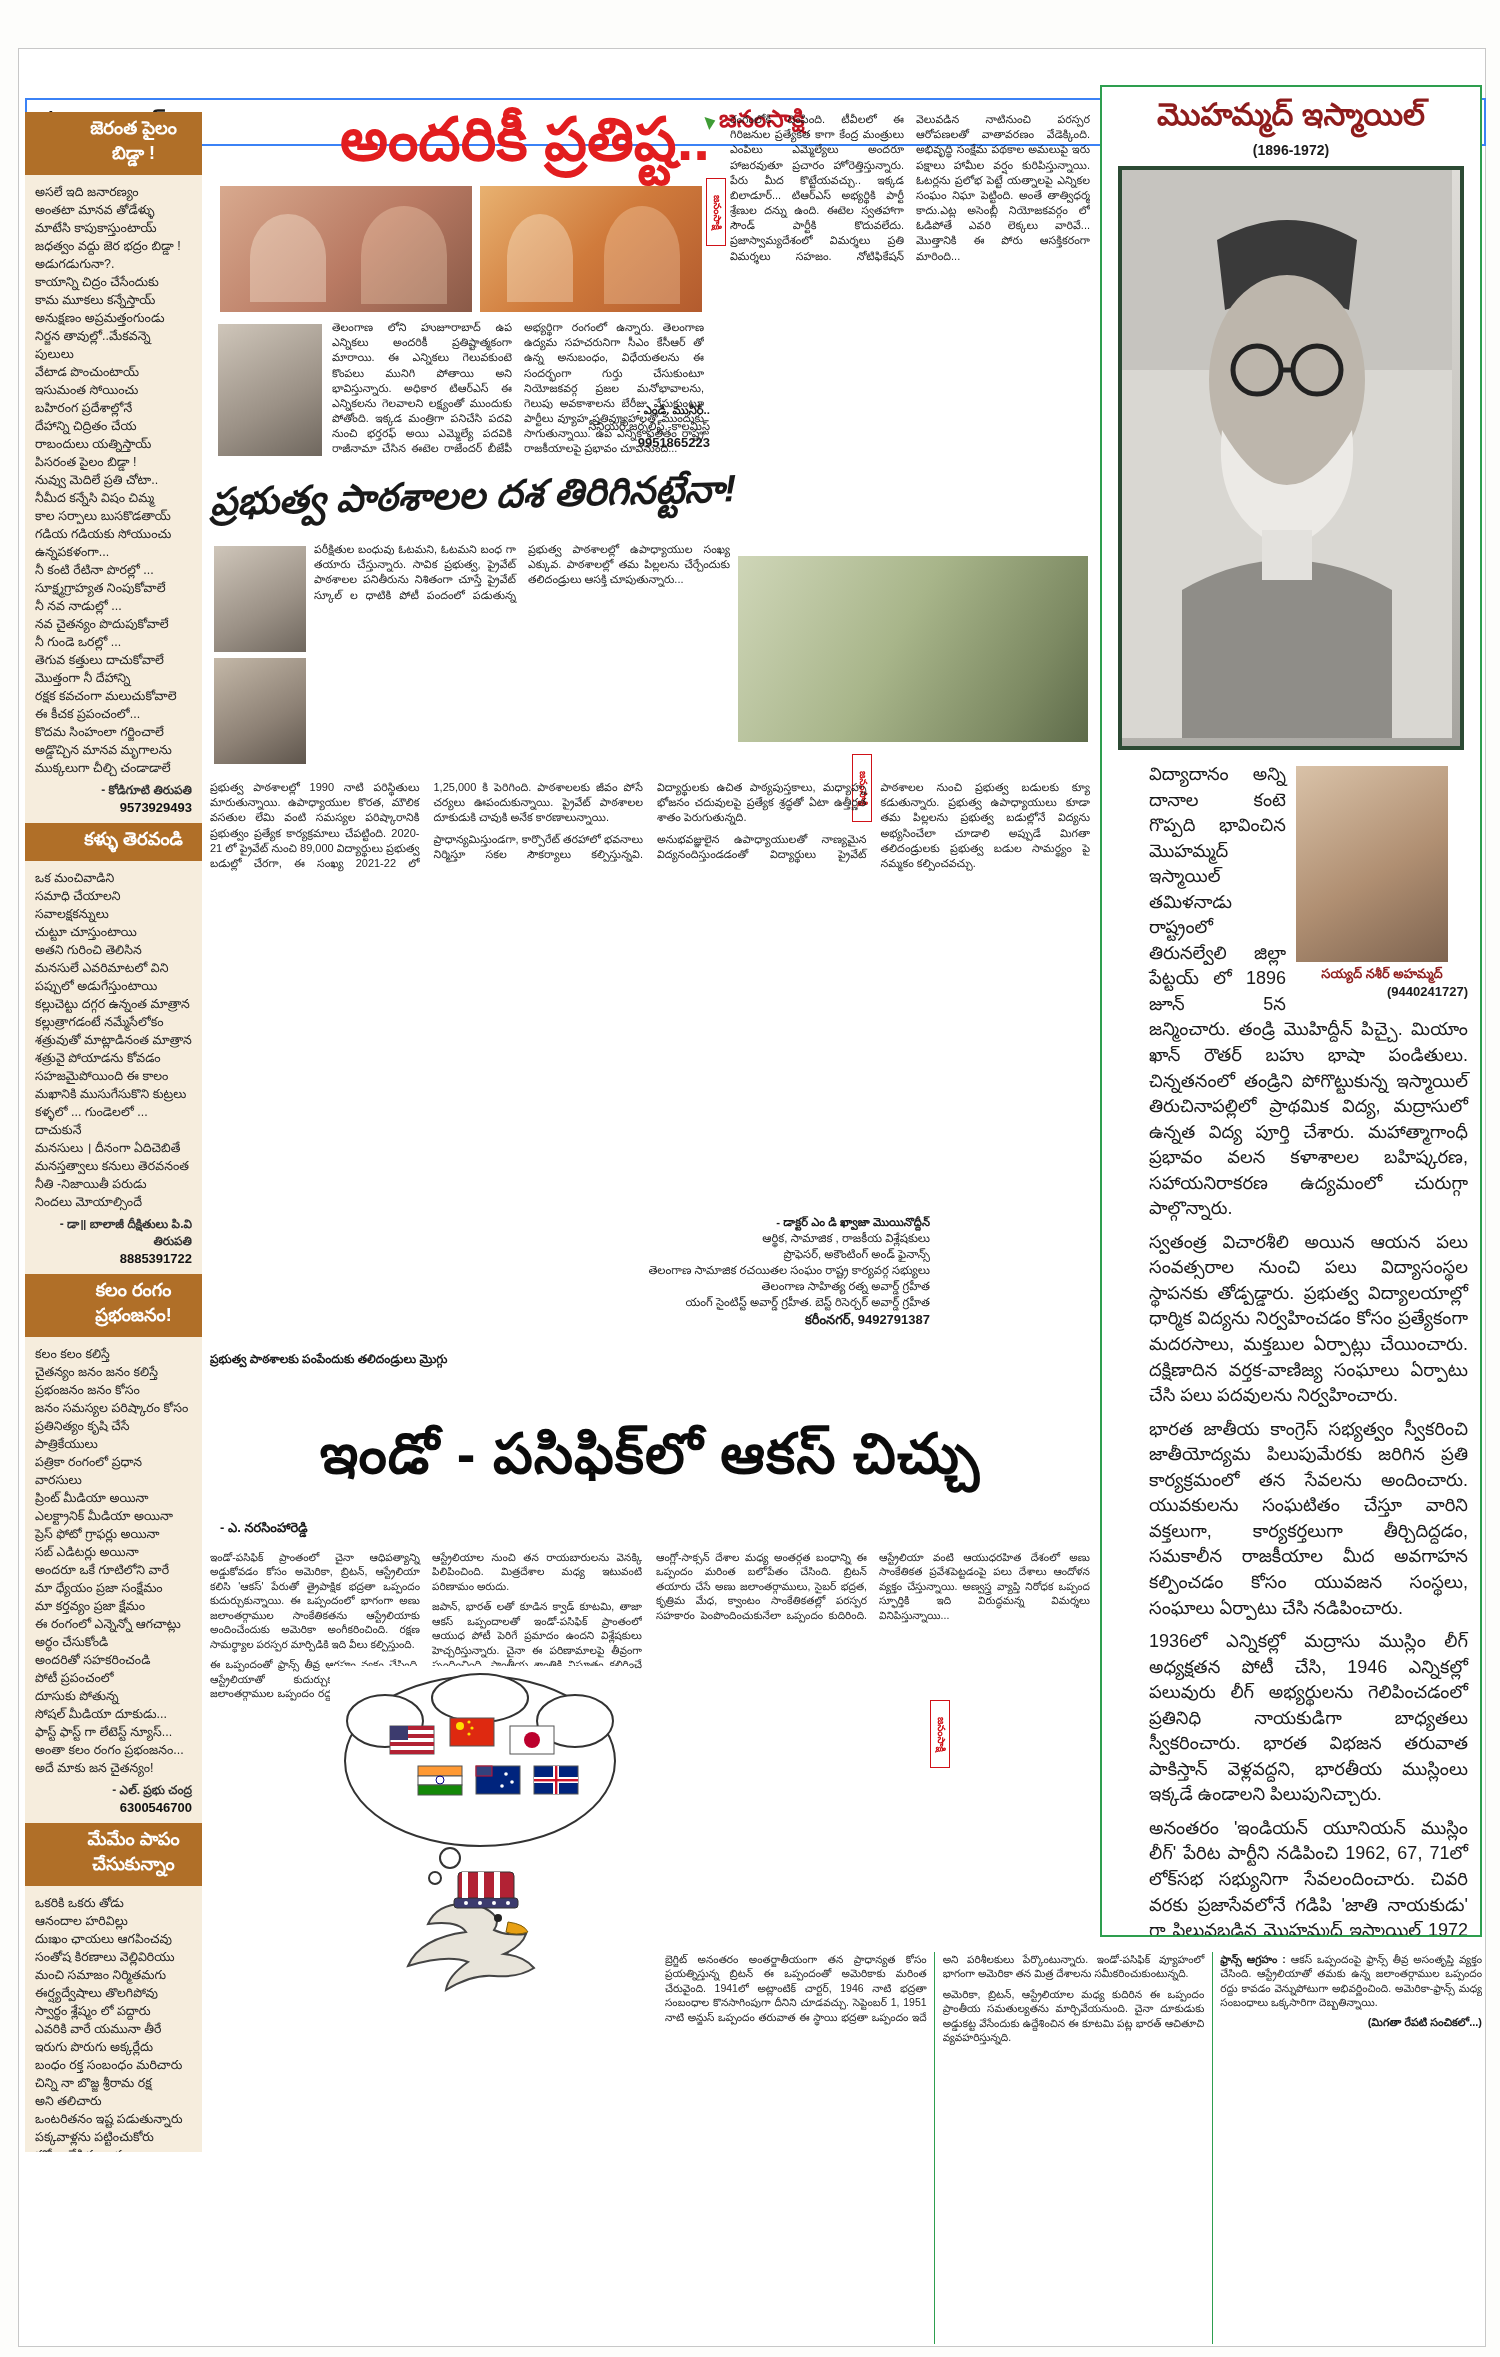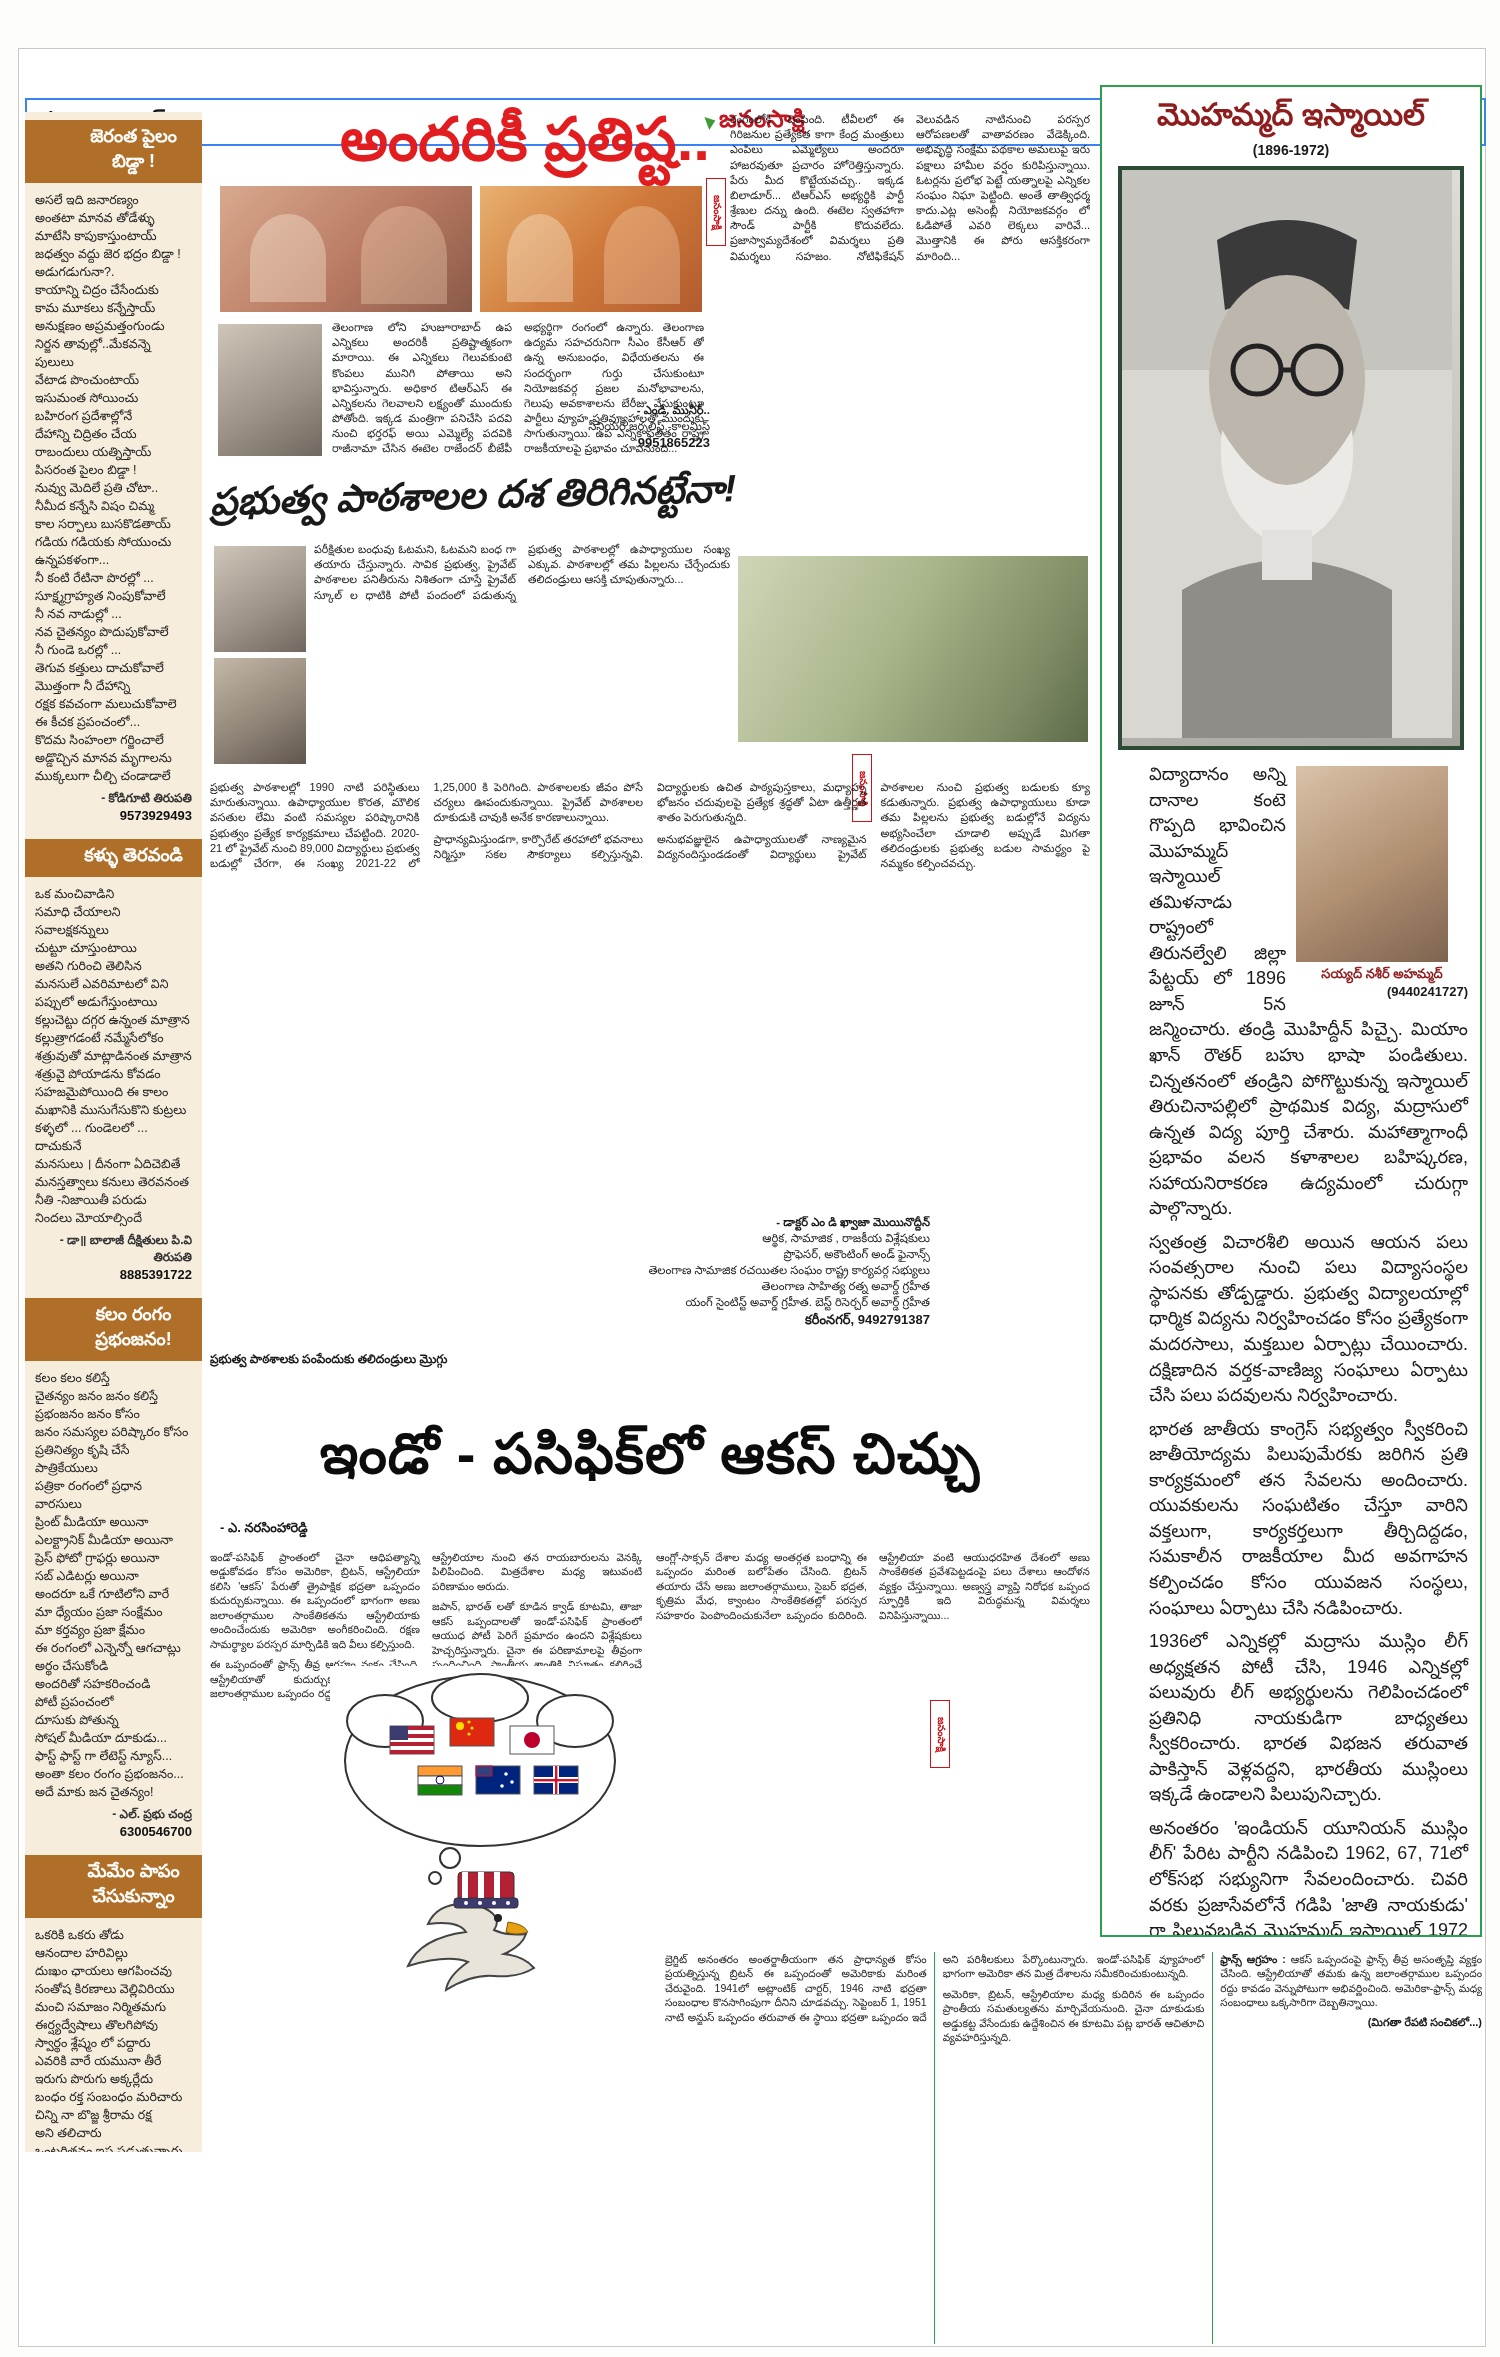--- a/index.html
+++ b/index.html
@@ -11,21 +11,21 @@
           background:#fff;display:flex;align-items:center;margin-top:41px;}
   .hd-left{font-size:23px;font-weight:bold;padding-left:14px;}
   .hd-page{font-weight:normal;font-size:26px;margin-right:8px;}
   .logo{position:absolute;left:50%;transform:translateX(-50%);display:flex;align-items:center;gap:4px;background:#fff;padding:0 10px;}
   .leaf{width:0;height:0;border-left:9px solid #3f9c35;border-top:7px solid transparent;border-bottom:7px solid transparent;transform:rotate(-20deg);}
   .logo-text{color:#c01622;font-weight:bold;font-size:24px;letter-spacing:.5px;}
   .hd-date{margin-left:auto;font-size:24px;font-weight:bold;padding-right:16px;}
   
   .sidebar{position:absolute;left:25px;top:112px;width:177px;height:2040px;background:#f6eddd;overflow:hidden;}
   .sb-head{background:#b06f28;color:#fff;font-weight:bold;font-size:18px;padding:6px 8px 7px;margin-top:8px;text-align:center;}
-  .sb-head:first-child{margin-top:8px;padding-left:48px;}
+  .sb-head:first-child{margin-top:0;padding-left:48px;}
   .poem{padding:8px 10px 4px;}
   .poem .pline{font-size:12.5px;line-height:1.44;color:#222;}
   .sb-sign{font-size:12px;font-weight:bold;text-align:right;padding:2px 10px 0;color:#333;}
   .sb-phone{font-size:13px;font-weight:bold;text-align:right;padding:0 10px 8px;color:#111;}
   
   .stamp{position:absolute;width:18px;height:66px;border:1px solid #d01218;color:#d01218;
          font-size:10px;font-weight:bold;writing-mode:vertical-rl;text-align:center;line-height:16px;background:#fff;}
   .para{font-size:11px;line-height:1.38;text-align:justify;margin-bottom:6px;}
   .photo{background:linear-gradient(135deg,#d8a98e,#b97a63 55%,#8a5a48);position:relative;overflow:hidden;}
   .photo::before{content:"";position:absolute;left:12%;top:22%;width:30%;height:70%;border-radius:50% 50% 0 0;background:rgba(255,245,230,.35);}

